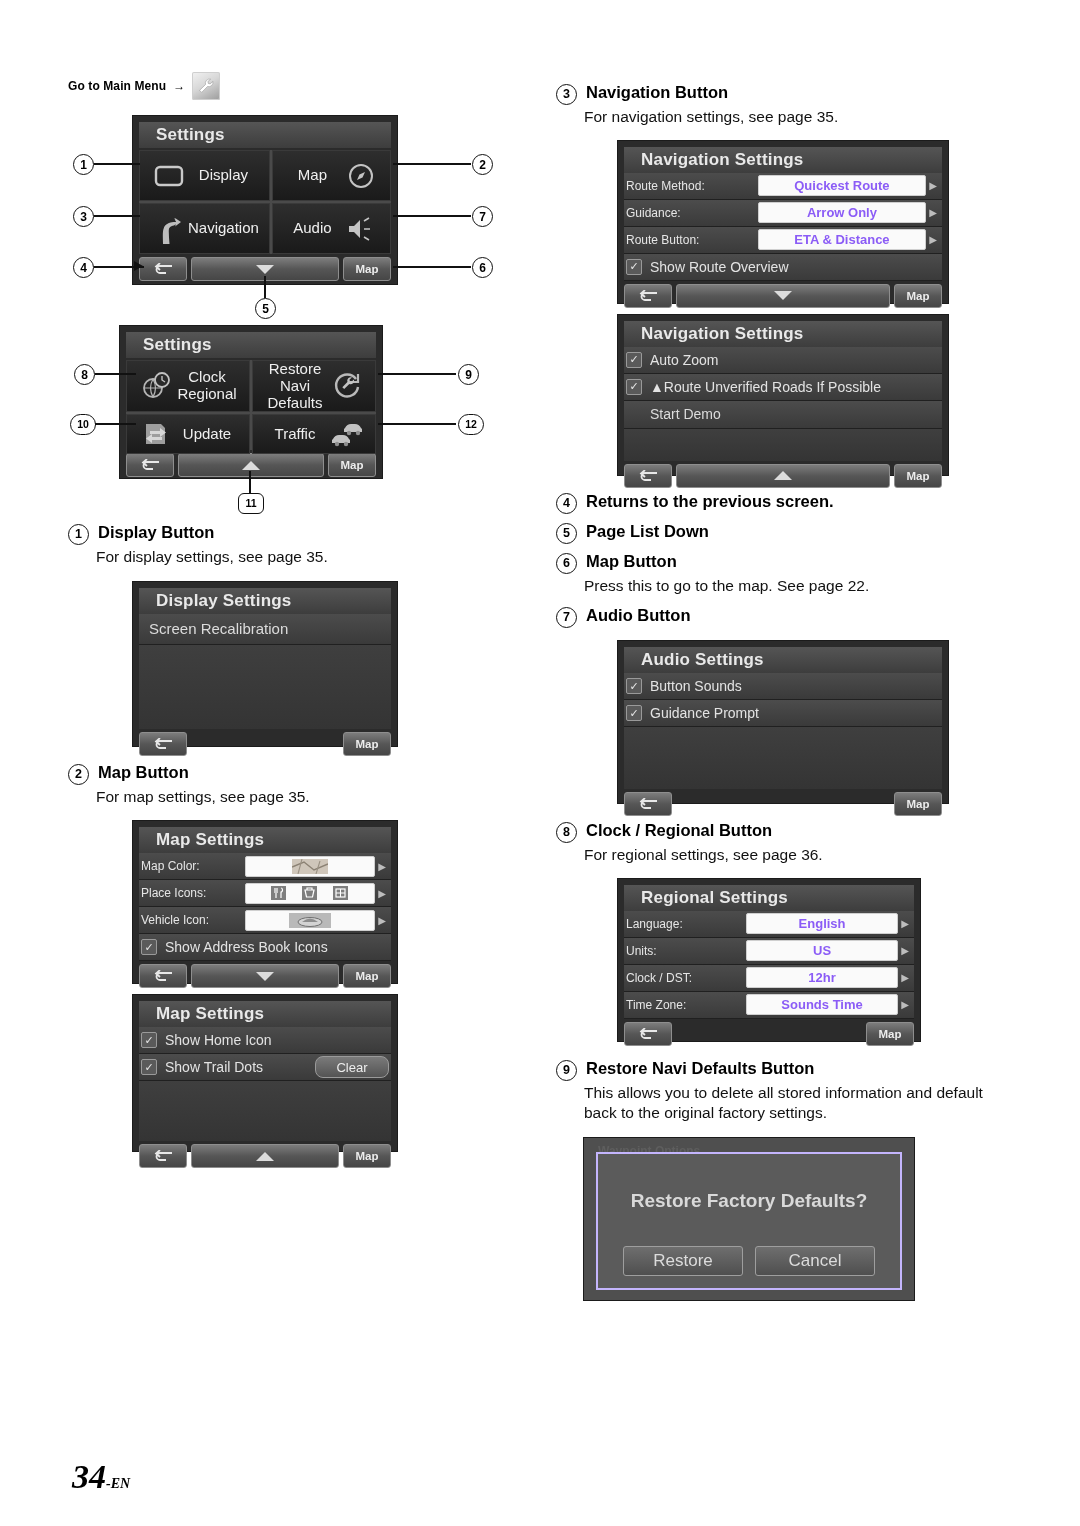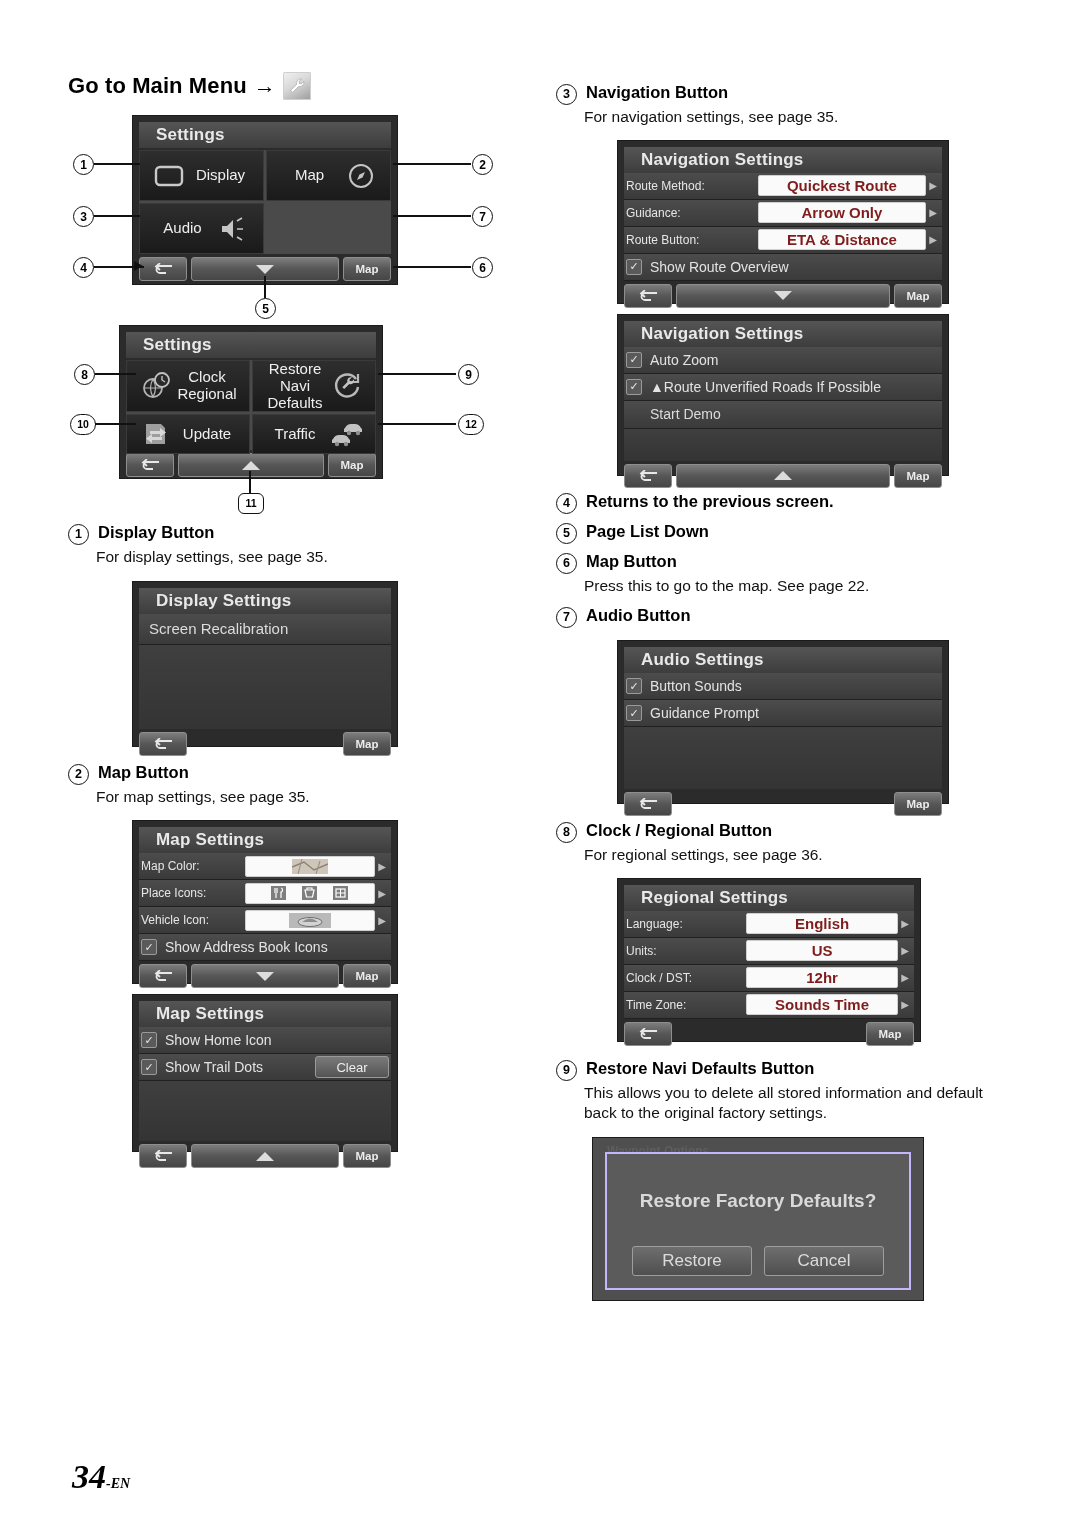--- a/index.html
+++ b/index.html
@@ -12,21 +12,21 @@
     overflow:hidden;
   }
   .page{position:absolute;inset:0;}
 
   
   .col-left{position:absolute;left:68px;top:72px;width:452px;}
   .col-right{position:absolute;left:556px;top:80px;width:452px;}
 
   
   .hdr{
-    font-size:22px;font-weight:bold;letter-spacing:.1px;
+    font-size:12px;font-weight:bold;letter-spacing:.1px;
     display:flex;align-items:center;gap:7px;
   }
   .wrench-chip{
     width:28px;height:28px;border-radius:2px;
     background:linear-gradient(150deg,#f2f2f2 0%,#d8d8d8 45%,#9b9b9b 100%);
     display:inline-flex;align-items:center;justify-content:center;
     box-shadow:inset 0 0 0 1px #cfcfcf;
   }
   .item{margin-top:2px;}
   .item-row{display:flex;align-items:flex-start;gap:9px;}
@@ -84,40 +84,40 @@
   
   .row{
     display:flex;align-items:center;
     background:linear-gradient(180deg,#4c4c4c 0%,#3a3a3a 100%);
     border-bottom:1px solid #202020;
     color:#e6e6e6;font-size:12.5px;
     height:27px;padding:0 2px;box-sizing:border-box;
   }
   .row .rlabel{width:42%;font-size:12px;}
   .row .rvalue{
-    flex:1;background:#fafafa;color:#7f1d1d;border:1px solid #cfcfcf;border-radius:2px;
+    flex:1;background:#fafafa;color:#8b5cf6;border:1px solid #cfcfcf;border-radius:2px;
     height:19px;display:flex;align-items:center;justify-content:center;
-    font-size:15px;font-weight:600;
+    font-size:13px;font-weight:600;
   }
   .row .caret{width:14px;text-align:center;color:#bdbdbd;font-size:10px;}
   .row.check{justify-content:flex-start;gap:8px;}
   .cbox{
     width:14px;height:14px;border:1.5px solid #9a9a9a;border-radius:2px;
     background:#5a5a5a;display:inline-flex;align-items:center;justify-content:center;
     color:#e8e8e8;font-size:11px;line-height:1;flex:0 0 auto;
   }
   .row.check .ctext{font-size:14px;color:#e3e3e3;}
   .blank{background:linear-gradient(180deg,#3f3f3f 0%,#343434 100%);}
   .plain-row{
     background:linear-gradient(180deg,#4c4c4c 0%,#3a3a3a 100%);
     border-bottom:1px solid #202020;color:#dcdcdc;
     height:27px;display:flex;align-items:center;padding-left:26px;font-size:14px;
   }
   .clear-btn{
-    margin-left:auto;width:72px;height:20px;border-radius:3px;
+    margin-left:auto;width:72px;height:20px;border-radius:8px;
     background:linear-gradient(180deg,#7a7a7a 0%,#545454 100%);
     border:1px solid #9a9a9a;color:#ededed;font-size:13px;
     display:flex;align-items:center;justify-content:center;
   }
   .swatch{
     flex:1;background:#fafafa;border:1px solid #cfcfcf;border-radius:2px;height:19px;
     display:flex;align-items:center;justify-content:center;gap:14px;
   }
   .mini{width:17px;height:14px;display:inline-block;}
 
@@ -197,20 +197,29 @@
           <div class="tile rev">
             <span class="ticon">
               <svg width="30" height="30" viewBox="0 0 30 30">
                 <circle cx="15" cy="15" r="11" fill="none" stroke="#c4c4c4" stroke-width="2"></circle>
                 <path d="M19 11 L13.5 13.5 L11 19 L16.5 16.5 Z" fill="#c4c4c4"></path>
               </svg>
             </span>
             <span class="tlabel">Map</span>
           </div>
 
+          <div class="tile">
+            <span class="ticon">
+              <svg width="28" height="32" viewBox="0 0 28 32">
+                <path d="M9 30 L9 16 C9 10 18 10 19 10 L22 10 L19 5 L24 8.5 L19 12.5 L22 12.5 C21 12.5 13.5 12 13.5 17 L13.5 30 Z" fill="#bdbdbd"></path>
+                <path d="M8 31 C8 22 7 17 10 13 C13 9 18 9 21 9 L20 5 L26 9 L20 13.5 L21 11.5 C17 11.5 14 13 13.5 18 L14.5 31 Z" fill="#bdbdbd"></path>
+              </svg>
+            </span>
+            <span class="tlabel">Navigation</span>
+          </div>
 
           <div class="tile rev">
             <span class="ticon">
               <svg width="30" height="26" viewBox="0 0 30 26">
                 <path d="M3 10 H8 L14 4 V22 L8 16 H3 Z" fill="#c4c4c4"></path>
                 <path d="M18 5 L23 2 M18 13 L24 13 M18 21 L23 24" stroke="#c4c4c4" stroke-width="1.6" fill="none"></path>
               </svg>
             </span>
             <span class="tlabel">Audio</span>
           </div>
@@ -665,21 +674,21 @@
     </div>
 
     <div class="item" style="margin-top:17px;">
       <div class="item-row">
         <span class="num">9</span>
         <span class="item-title">Restore Navi Defaults Button</span>
       </div>
       <div class="item-desc">This allows you to delete all stored information and default back to the original factory settings.</div>
     </div>
 
-    <div class="screen" style="margin:14px 0 0 37px;width:330px;height:162px;padding:0;">
+    <div class="screen" style="margin:14px 0 0 28px;width:330px;height:162px;padding:0;">
       <div class="dialog-wrap" style="height:100%;">
         <div class="dlg-ghost">Waypoint Options</div>
         <div class="dlg">
           <div class="dlg-title">Restore Factory Defaults?</div>
           <div class="dlg-btns">
             <div class="dlg-btn">Restore</div>
             <div class="dlg-btn">Cancel</div>
           </div>
         </div>
       </div>

